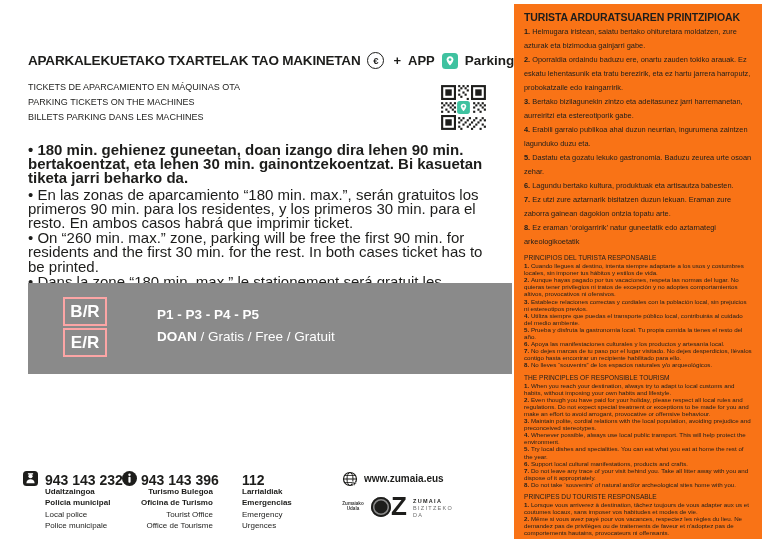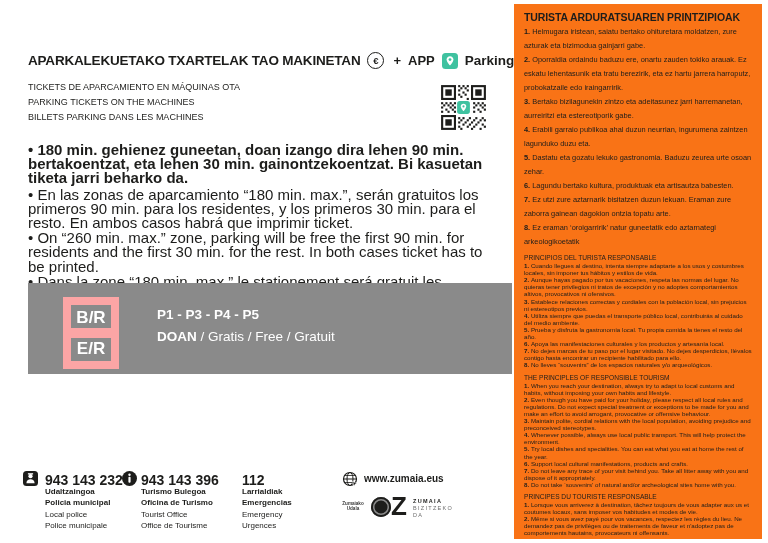--- a/index.html
+++ b/index.html
@@ -17,21 +17,21 @@
   .pl-icon{width:16px;height:16px;background:#3fc2a0;border-radius:3.5px;display:inline-block;}
   .pl-name{font-size:13.5px;font-weight:bold;}
   .subtitles{left:28px;top:80px;font-size:9px;line-height:15px;}
   .qr{left:440px;top:84px;}
   .bullets{left:28px;top:143px;width:470px;font-size:15px;line-height:14.2px;}
   .bullets p{margin:0 0 1px 0;}
   .bullets p.bold{font-weight:bold;margin-bottom:2px;}
 
   
   .zone-box{left:28px;top:283px;width:484px;height:91px;background:#8a8a8a;}
-  .zone-badge{position:absolute;left:35px;width:40px;height:25px;border:8px solid #fca5a5;
+  .zone-badge{position:absolute;left:35px;width:40px;height:25px;border:2px solid #fca5a5;
               color:#ffffff;font-weight:bold;font-size:17px;display:flex;align-items:center;justify-content:center;}
   .zone-badge.b1{top:14px;} .zone-badge.b2{top:45px;}
   .zone-parkings{position:absolute;left:129px;top:24px;color:#ffffff;font-weight:bold;font-size:13.5px;}
   .zone-free{position:absolute;left:129px;top:46px;color:#ffffff;font-size:13.5px;text-align:center;}
   .zone-free b{font-weight:bold;}
 
   
   .contact{left:23px;top:465px;width:489px;height:75px;font-size:8px;}
   .c-icon{position:absolute;top:6px;}
   .c-phone{position:absolute;top:7px;font-size:14px;font-weight:bold;}
@@ -205,21 +205,21 @@
   </div>
 
   <span class="c-icon" style="left:99px;">
     <svg width="15" height="15" viewBox="0 0 15 15">
       <circle cx="7.5" cy="7.5" r="7.5" fill="#1d1d1b"></circle>
       <circle cx="7.5" cy="3.8" r="1.2" fill="#ffffff"></circle>
       <rect x="6.4" y="5.8" width="2.2" height="6" rx="1" fill="#ffffff"></rect>
     </svg>
   </span>
   <span class="c-phone" style="left:118px;">943 143 396</span>
-  <div class="c-labels" style="left:118px;">
+  <div class="c-labels" style="left:118px;text-align:right;">
     <div>Turismo Bulegoa</div>
     <div>Oficina de Turismo</div>
     <div>Tourist Office</div>
     <div>Office de Tourisme</div>
   </div>
 
   <span class="c-phone" style="left:219px;">112</span>
   <div class="c-labels" style="left:219px;">
     <div>Larrialdiak</div>
     <div>Emergencias</div>

